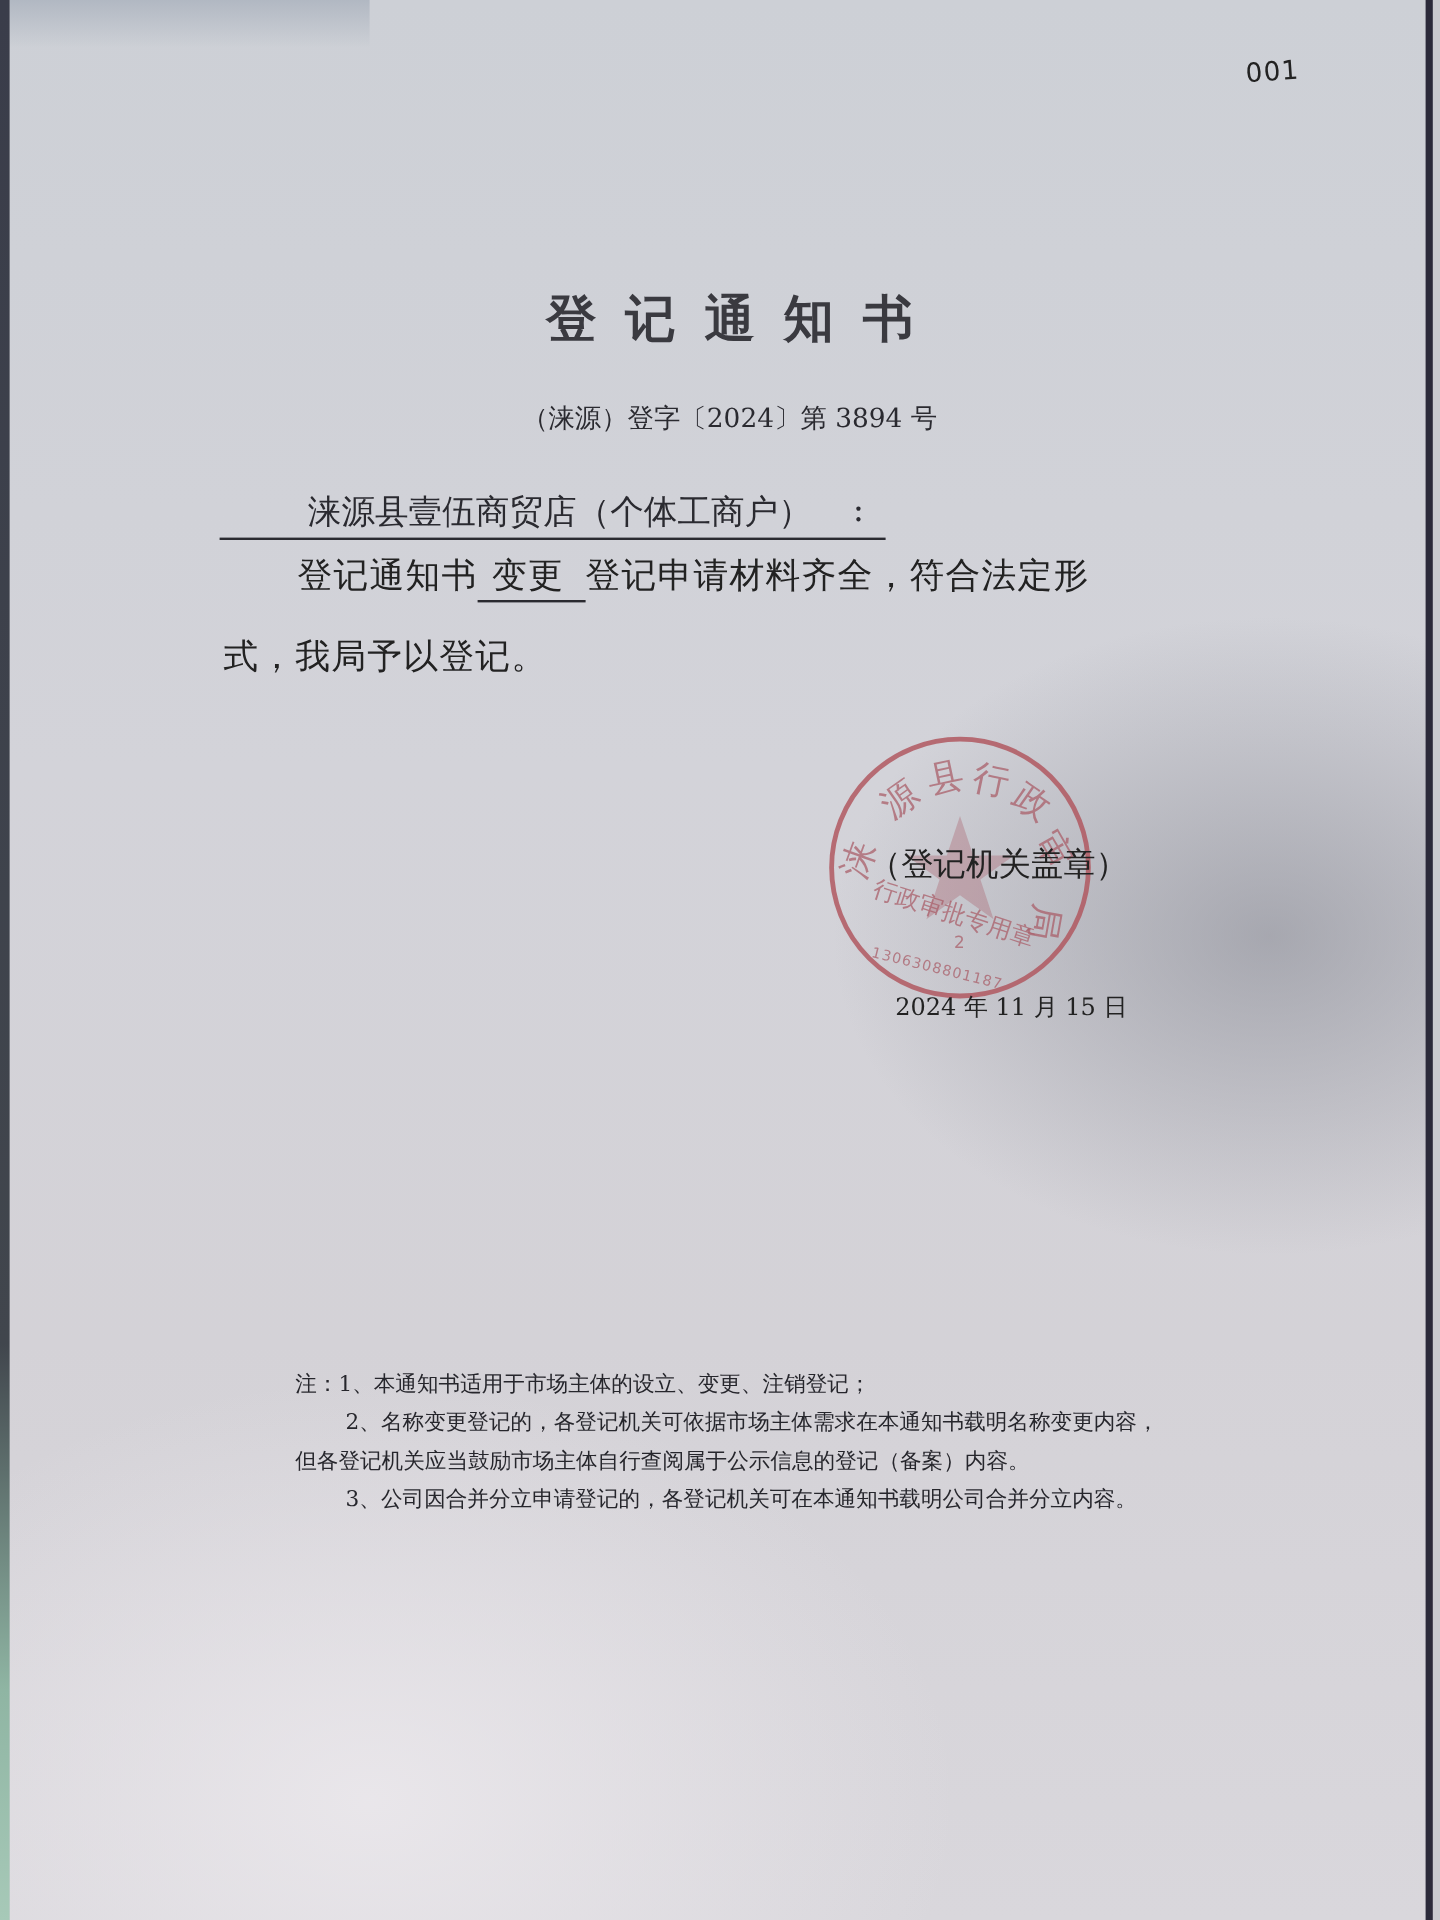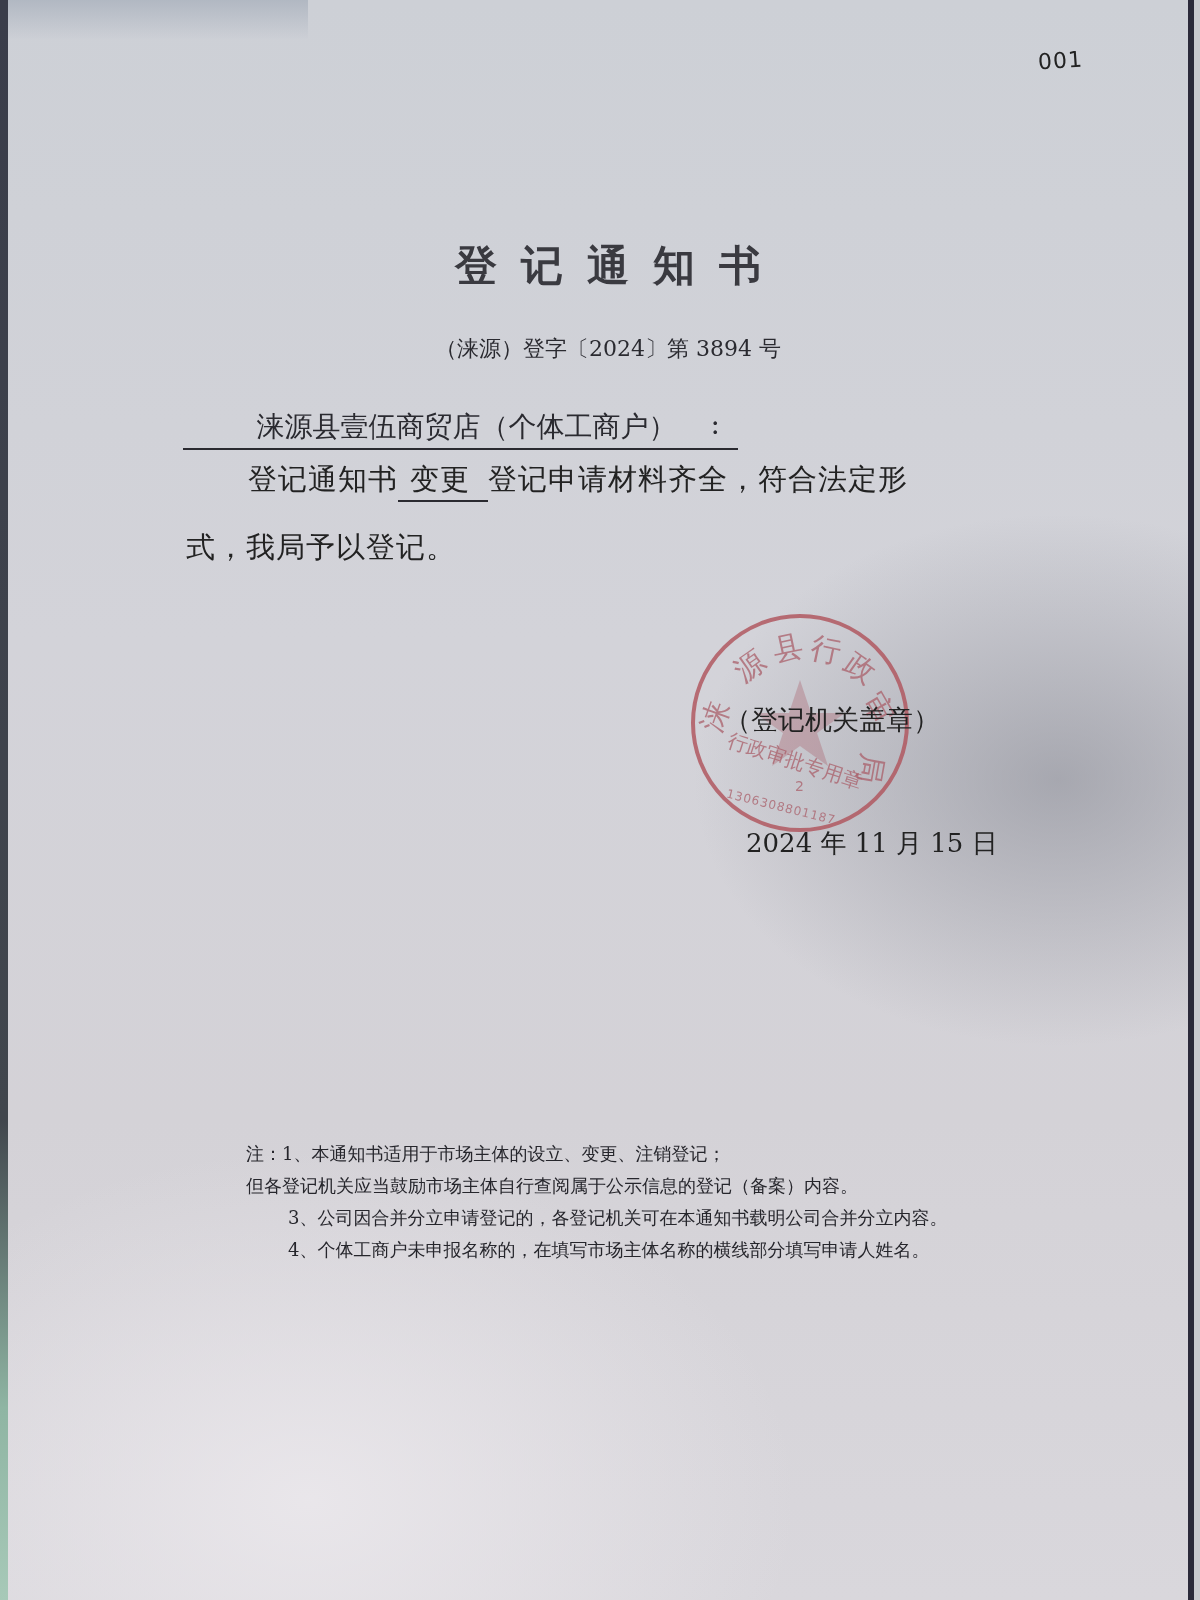--- a/index.html
+++ b/index.html
@@ -57,21 +57,21 @@
     .seal-arc { font-size: 30px; }
     .seal-purpose { font-size: 20px; left: 30px; top: 130px; transform: rotate(18deg); }
     .seal-code { font-size: 12px; left: 20px; top: 170px; transform: rotate(14deg); letter-spacing: 1px; }
     .seal-num { font-size: 14px; left: 100px; top: 160px; }
 
     .seal-label {
       position: absolute; left: 716px; top: 702px; font-size: 27px; color: #222;
       font-family: "DejaVu Sans", sans-serif; white-space: nowrap;
     }
     .date {
-      position: absolute; left: 738px; top: 826px; font-size: 26px; color: #222; white-space: nowrap;
+      position: absolute; left: 738px; top: 826px; font-size: 20px; color: #222; white-space: nowrap;
     }
     .notes {
       position: absolute; left: 190px; top: 1138px; width: 860px;
       font-size: 18px; line-height: 32px; color: #26262c; margin-left: 48px;
     }
     .notes .n { white-space: nowrap; }
     .notes .indent { padding-left: 42px; }
   </style>
 </head>
 <body>
@@ -108,20 +108,20 @@
     <span class="seal-text seal-purpose">行政审批专用章</span>
     <span class="seal-text seal-num">2</span>
     <span class="seal-text seal-code" style="top:182px;left:30px">1306308801187</span>
   </div>
 
   <div class="seal-label">（登记机关盖章）</div>
   <div class="date">2024 年 11 月 15 日</div>
 
   <div class="notes">
     <div class="n">注：1、本通知书适用于市场主体的设立、变更、注销登记；</div>
+    <div class="n indent">2、名称变更登记的，各登记机关可依据市场主体需求在本通知书载明名称变更内容，</div>
     <div class="n">但各登记机关应当鼓励市场主体自行查阅属于公示信息的登记（备案）内容。</div>
     <div class="n indent">3、公司因合并分立申请登记的，各登记机关可在本通知书载明公司合并分立内容。</div>
-    <div class="n indent">4、个体工商户未申报名称的，在填写市场主体名称的横线部分填写申请人姓名。</div>
   </div>
 
   <div class="right-edge"></div>
 </div>
 <div class="left-edge"></div>
 
 </body></html>

